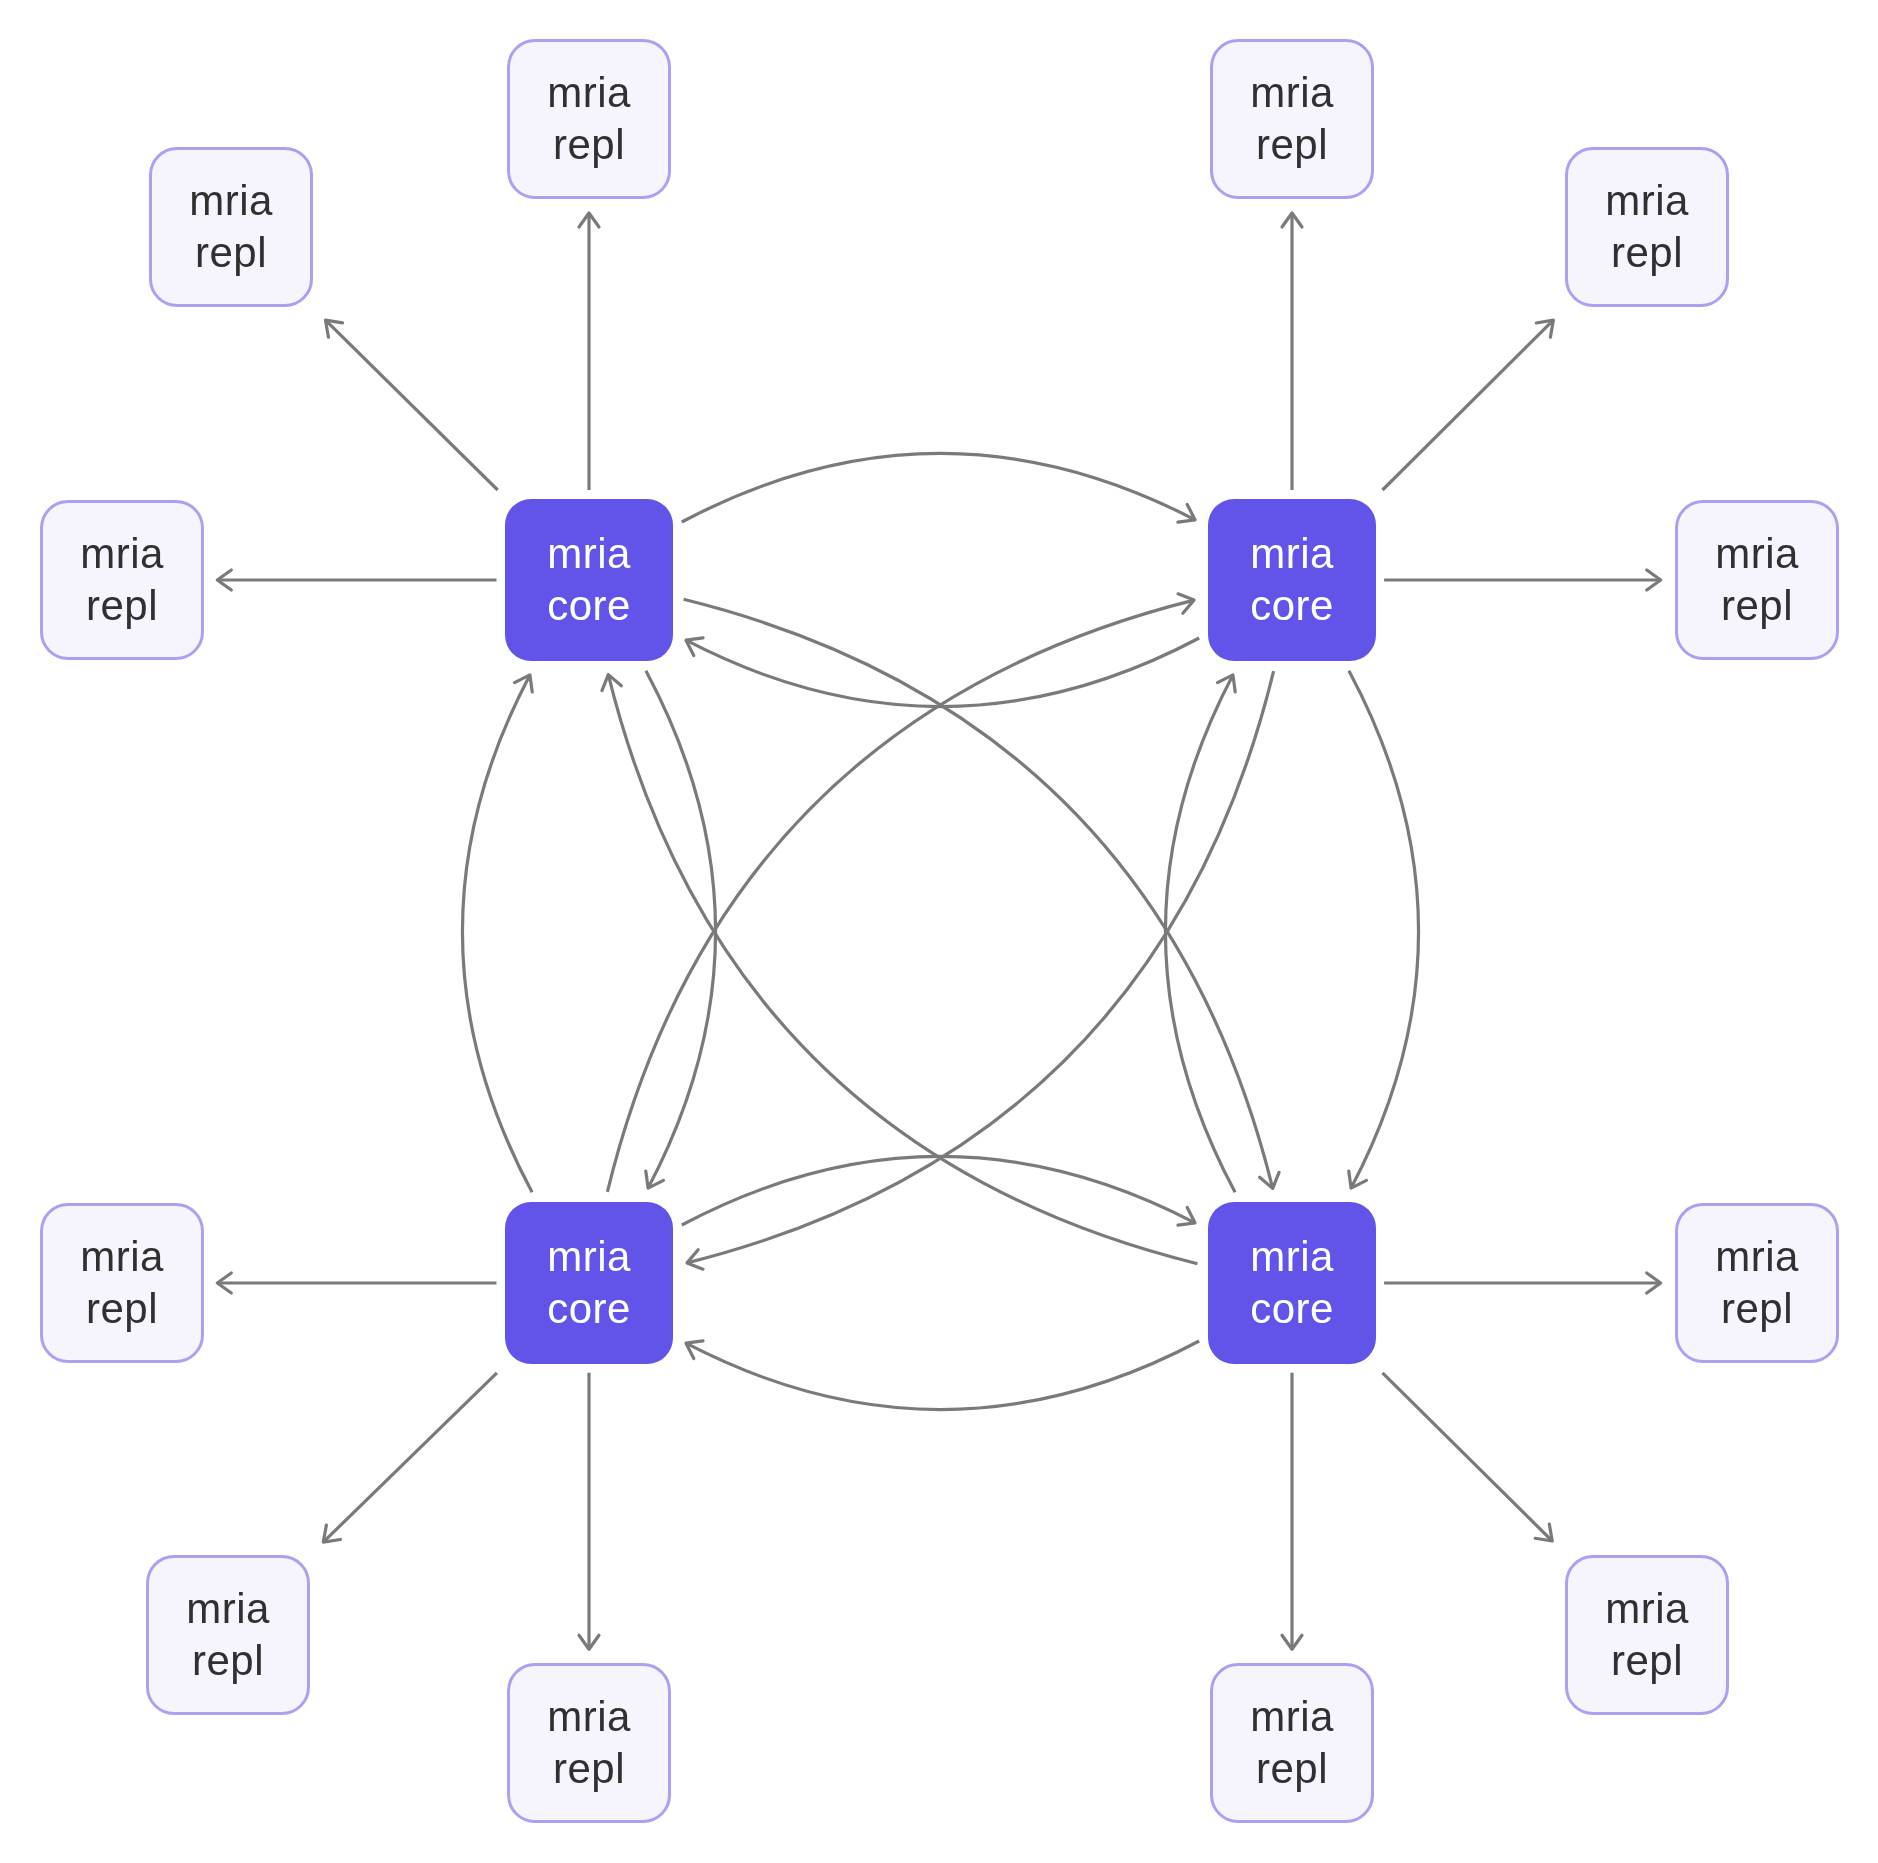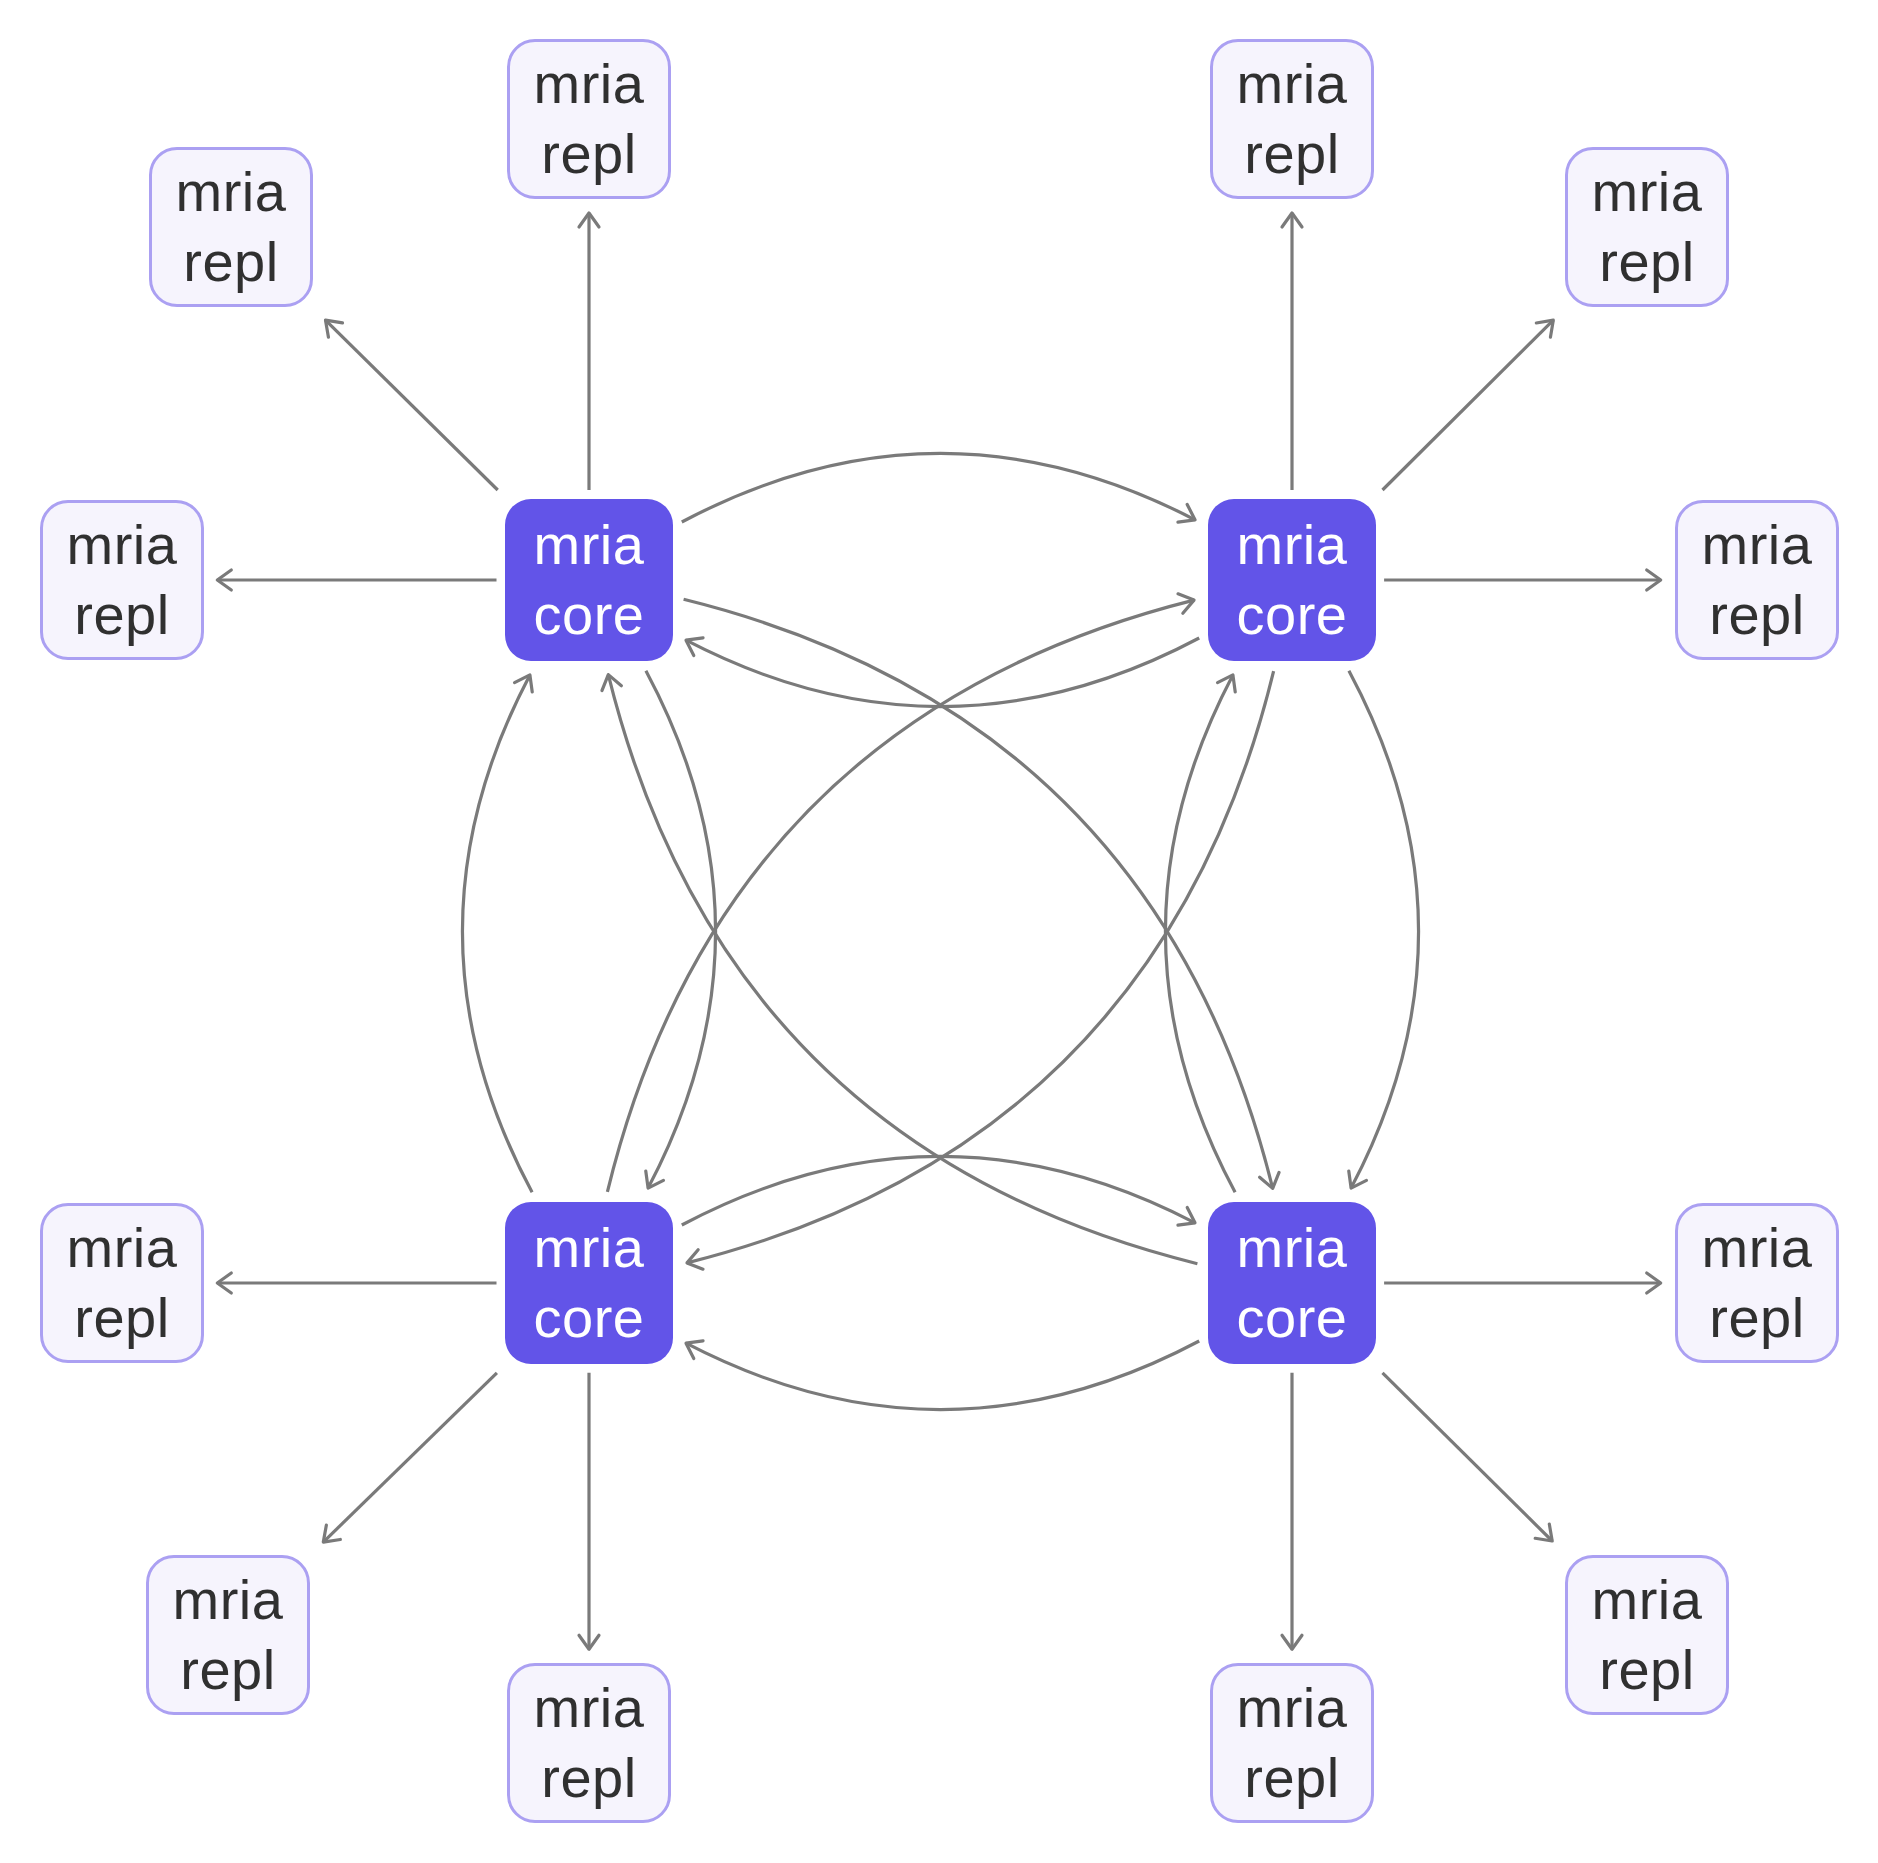--- a/index.html
+++ b/index.html
@@ -27,21 +27,21 @@
     stroke-width: 3.2px;
   }
   .node {
     position: absolute;
     display: flex;
     flex-direction: column;
     align-items: center;
     justify-content: center;
     text-align: center;
     box-sizing: border-box;
-    font-size: 56px;
+    font-size: 42px;
     line-height: 1.25;
     letter-spacing: 0.5px;
   }
   .node span { display: block; }
   .node.core {
     border-radius: 26px;
     font-weight: 400;
   }
   .node.repl {
     border-radius: 28px;

